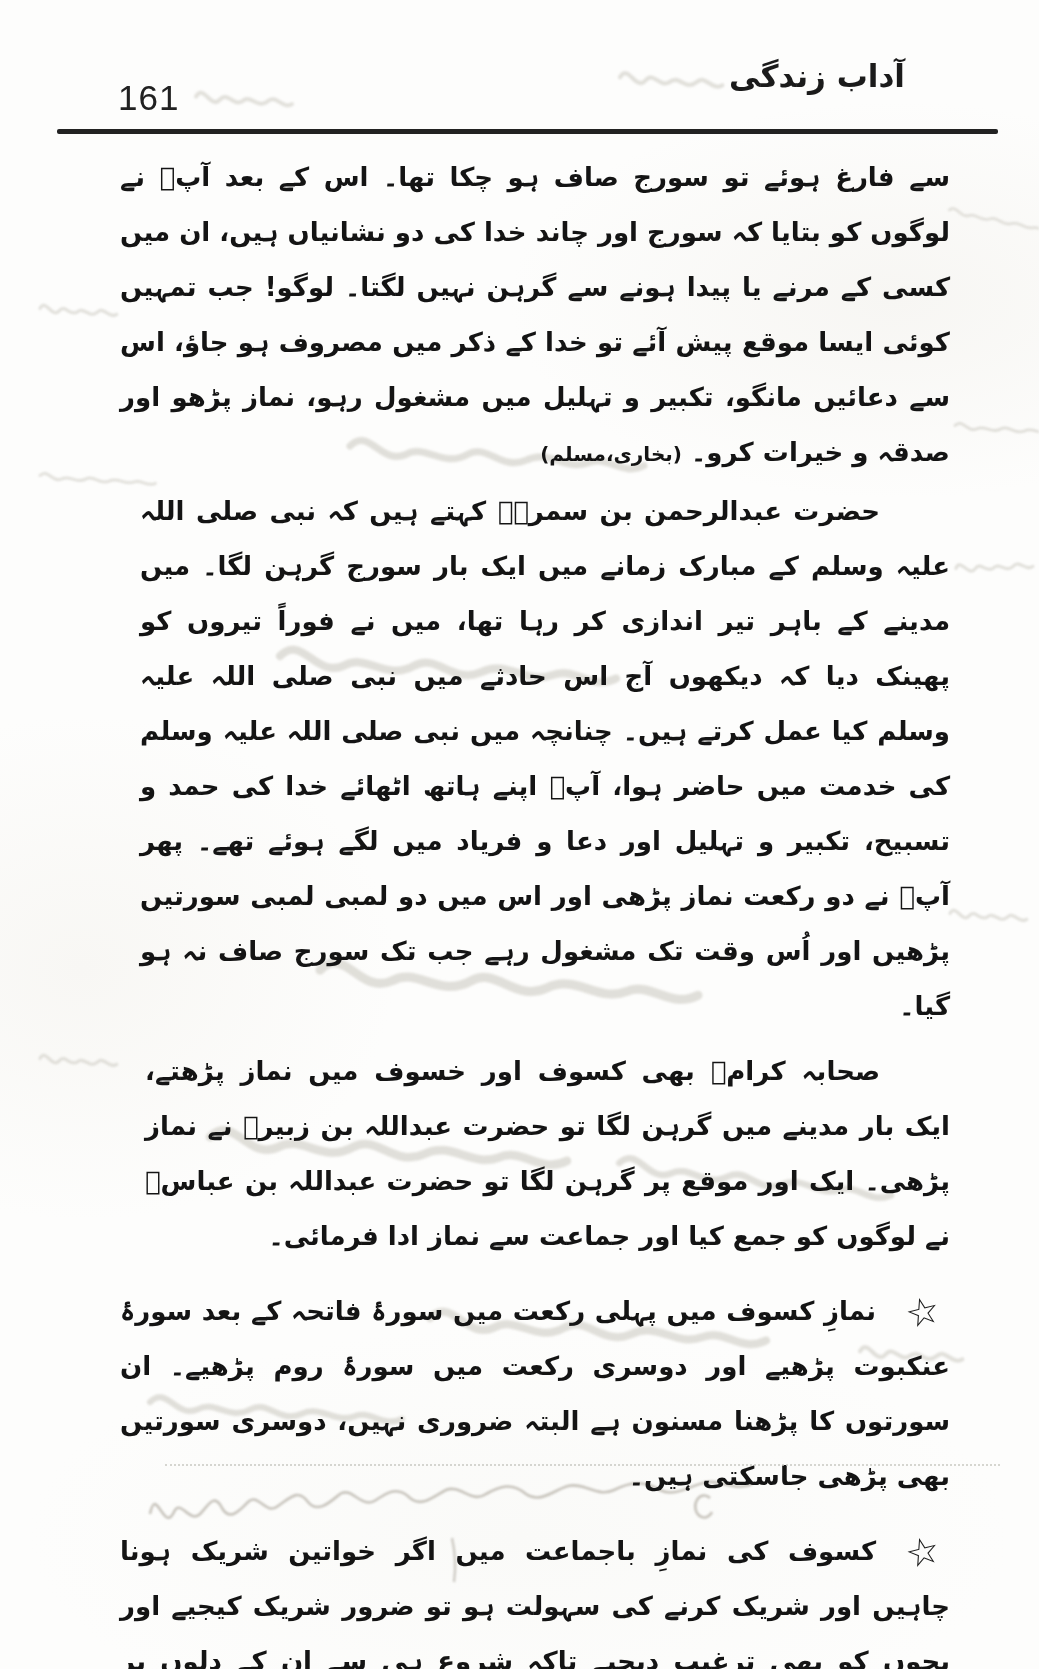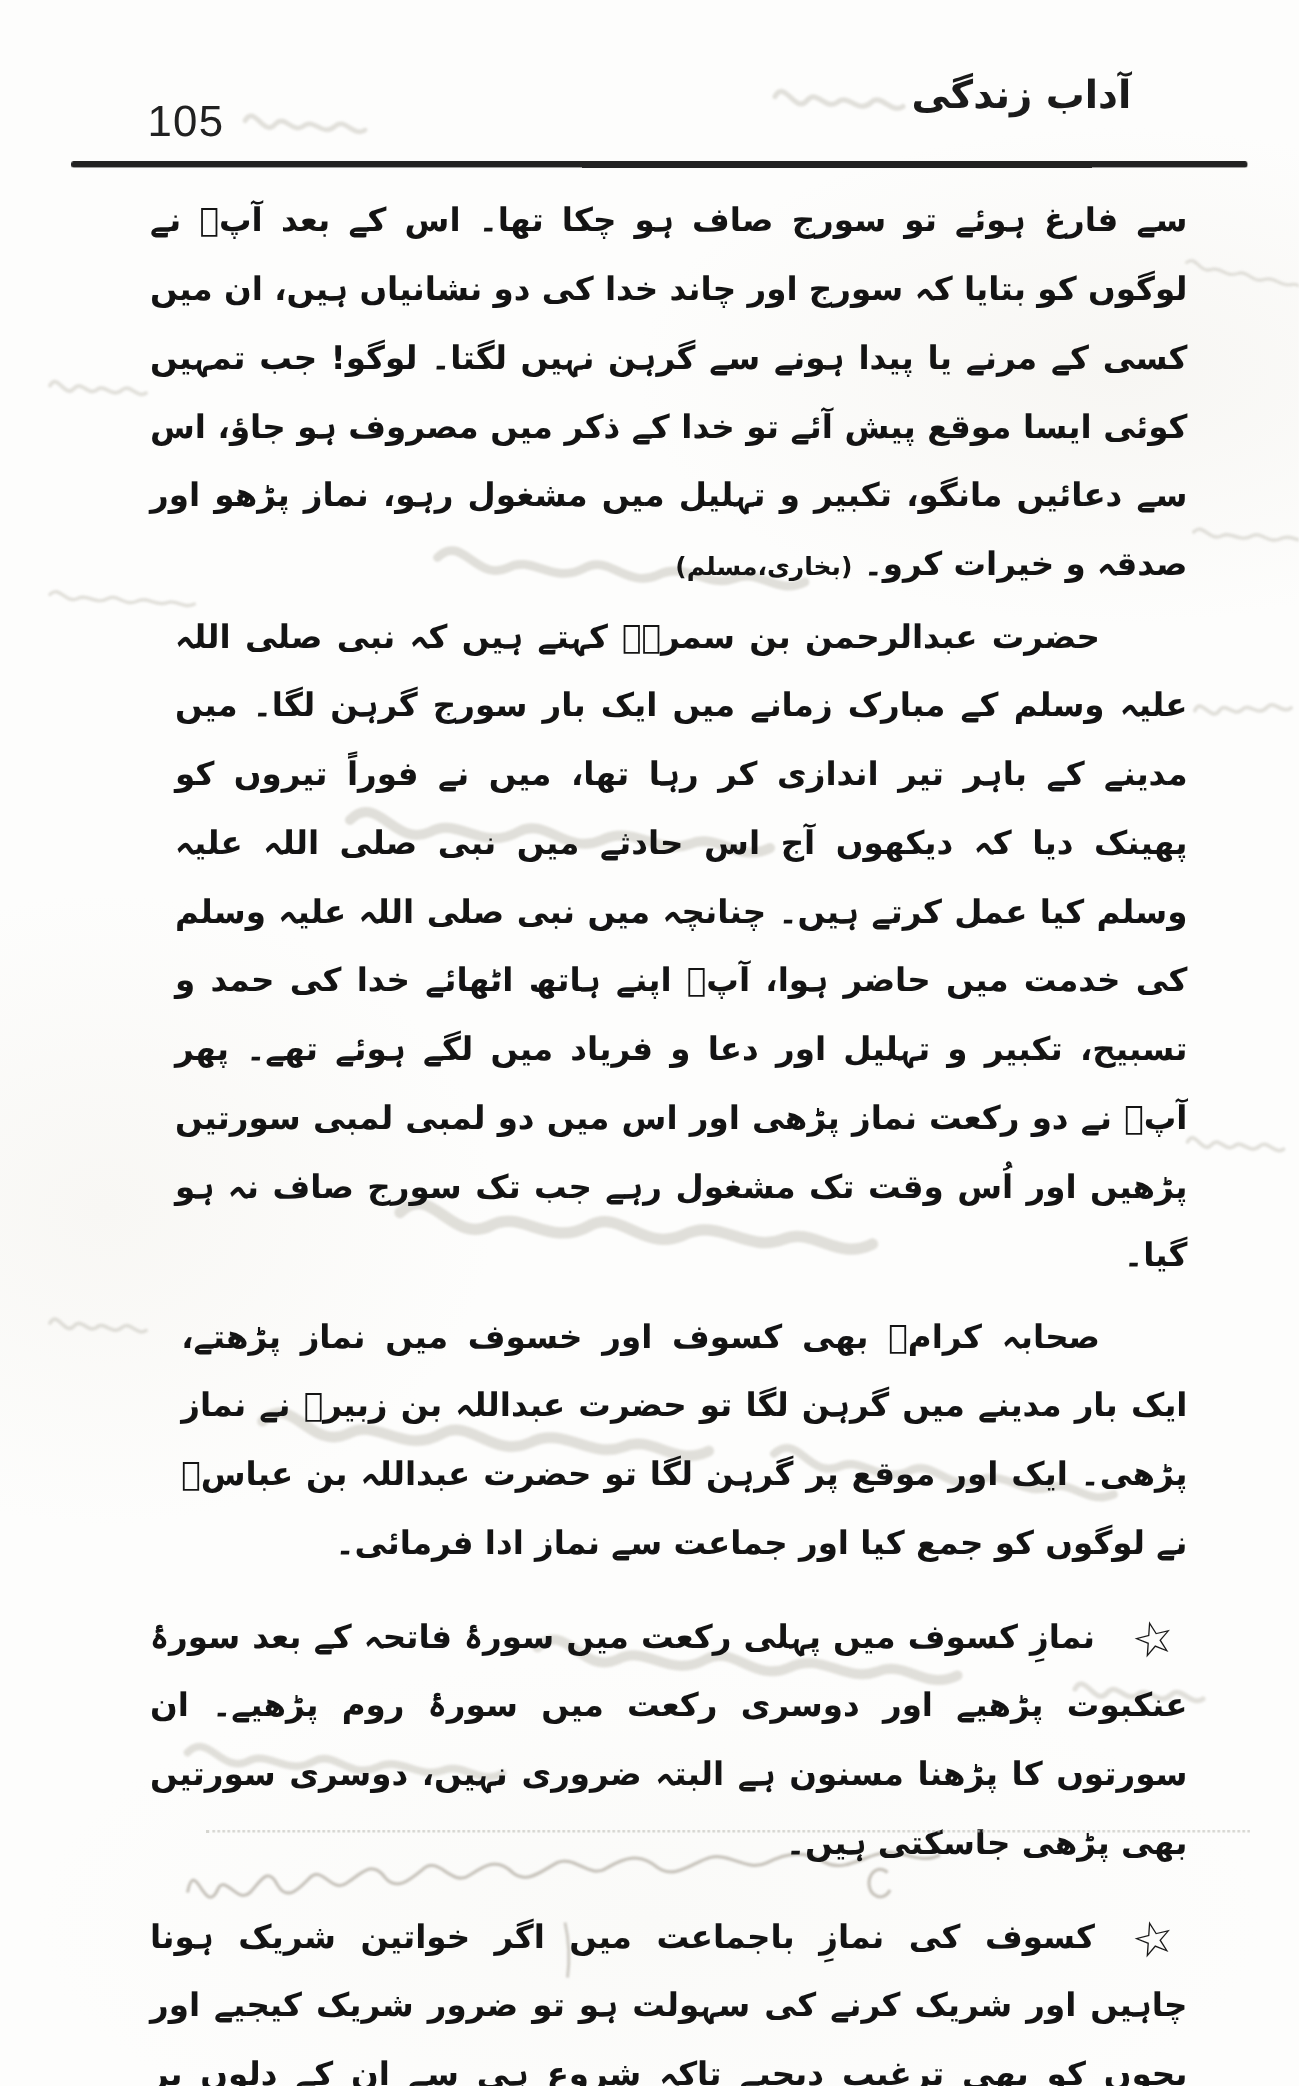--- a/index.html
+++ b/index.html
@@ -84,21 +84,21 @@
     </g>
 
     <g stroke="#9e988b" stroke-width="2.6" fill="none" opacity="0.55">
       <path transform="translate(150,1492)" d="M0 22 c6 -30 14 20 24 -2 c6 -14 16 12 26 2 c8 -8 14 -22 22 -6 c8 14 18 2 26 -6 c10 -10 18 14 30 4 c12 -8 20 -18 30 -4 c10 12 22 0 32 -8 c12 -8 22 16 36 6 c12 -8 22 -14 34 -2 c12 10 24 -2 36 -8 c14 -6 26 14 40 4 c14 -8 26 -12 40 0 c14 10 28 -4 42 -8 c16 -4 30 12 46 4 c16 -8 30 -10 46 0 c16 8 32 -6 48 -8 c14 -2 28 10 44 2"></path>
       <path transform="translate(150,1492)" d="M560 6 a9 11 0 1 0 2 14"></path>
     </g>
 
     <path d="M452 1538 q5 22 2 44" stroke="#b0aca2" stroke-width="2.4" fill="none" opacity="0.6"></path>
   </svg>
 
-  <div class="page-num">105</div>
+  <div class="page-num">161</div>
   <div class="book-title">آداب زندگی</div>
   <div class="header-rule"></div>
 
   <div class="text-block">
 
     <p class="para"><span>سے فارغ ہوئے تو سورج صاف ہو چکا تھا۔ اس کے بعد آپؐ نے لوگوں کو بتایا کہ سورج اور چاند خدا کی دو نشانیاں ہیں، ان میں کسی کے مرنے یا پیدا ہونے سے گرہن نہیں لگتا۔ لوگو! جب تمہیں کوئی ایسا موقع پیش آئے تو خدا کے ذکر میں مصروف ہو جاؤ، اس سے دعائیں مانگو، تکبیر و تہلیل میں مشغول رہو، نماز پڑھو اور صدقہ و خیرات کرو۔</span> <span class="cite">(بخاری،مسلم)</span></p>
 
     <p class="para ind p2">حضرت عبدالرحمن بن سمرہؓ کہتے ہیں کہ نبی صلی اللہ علیہ وسلم کے مبارک زمانے میں ایک بار سورج گرہن لگا۔ میں مدینے کے باہر تیر اندازی کر رہا تھا، میں نے فوراً تیروں کو پھینک دیا کہ دیکھوں آج اس حادثے میں نبی صلی اللہ علیہ وسلم کیا عمل کرتے ہیں۔ چنانچہ میں نبی صلی اللہ علیہ وسلم کی خدمت میں حاضر ہوا، آپؐ اپنے ہاتھ اٹھائے خدا کی حمد و تسبیح، تکبیر و تہلیل اور دعا و فریاد میں لگے ہوئے تھے۔ پھر آپؐ نے دو رکعت نماز پڑھی اور اس میں دو لمبی لمبی سورتیں پڑھیں اور اُس وقت تک مشغول رہے جب تک سورج صاف نہ ہو گیا۔</p>
 
     <p class="para ind p3">صحابہ کرامؓ بھی کسوف اور خسوف میں نماز پڑھتے، ایک بار مدینے میں گرہن لگا تو حضرت عبداللہ بن زبیرؓ نے نماز پڑھی۔ ایک اور موقع پر گرہن لگا تو حضرت عبداللہ بن عباسؓ نے لوگوں کو جمع کیا اور جماعت سے نماز ادا فرمائی۔</p>

